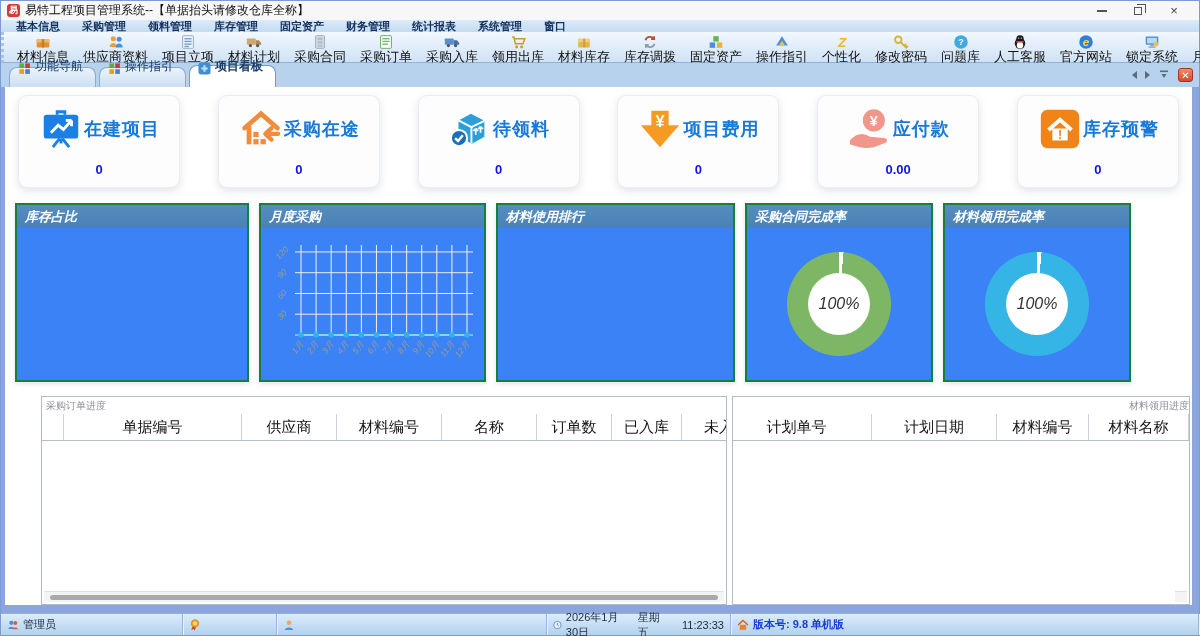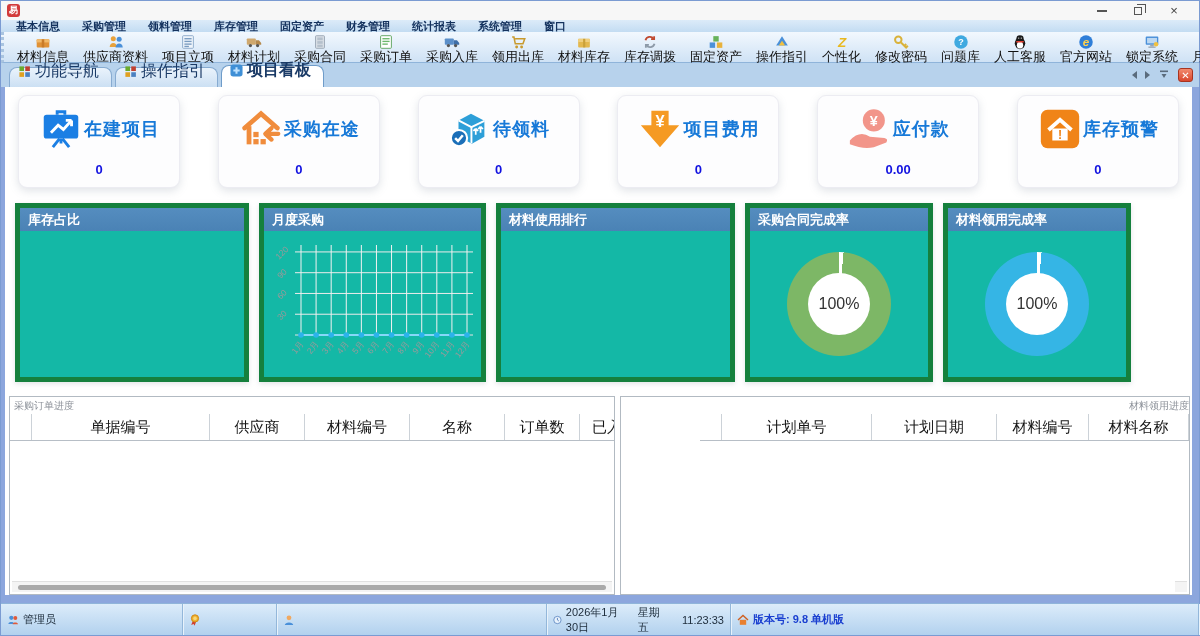--- a/index.html
+++ b/index.html
@@ -27,21 +27,21 @@
   .toolbar { height:31px; background:linear-gradient(#f2f8fe,#cfe2f5); border-bottom:1px solid #8fb4da; display:flex; align-items:stretch;
              padding-left:6px; flex:0 0 auto; border-left:3px dotted #a9c4e0; }
   .tool { display:flex; flex-direction:column; align-items:center; justify-content:center; padding:1px 7px 0; position:relative; cursor:default; }
   .tool-label { font-size:13px; color:#111; line-height:12px; white-space:nowrap; }
   .tool .icn { margin-bottom:0; }
   .dd-arrow { position:absolute; right:-1px; top:12px; width:0; height:0; border-left:3.5px solid transparent; border-right:3.5px solid transparent; border-top:4px solid #333; }
   .tool-sep { width:2px; margin:2px 6px; border-left:1px solid #9ab5d4; border-right:1px solid #fff; }
 
   
   .tabbar { height:24px; background:#b7d2ec; display:flex; align-items:flex-end; padding-left:8px; flex:0 0 auto; position:relative; }
-  .tab { height:20px; display:flex; align-items:center; gap:4px; padding:0 12px 12px 8px; font-size:16px; color:#1a3a66;
+  .tab { height:20px; display:flex; align-items:flex-end; gap:4px; padding:0 12px 12px 8px; font-size:12px; color:#1a3a66;
          background:linear-gradient(#eaf3fc,#cce0f3); border:1px solid #87abd1; border-bottom:none; border-radius:8px 8px 0 0; margin-right:3px; cursor:default; }
   .tab.active { background:#fff; font-weight:bold; height:22px; border-color:#6f9cc9; }
   .tabbar-right { position:absolute; right:6px; top:5px; display:flex; align-items:center; gap:8px; }
   .arr { width:0; height:0; border-top:4px solid transparent; border-bottom:4px solid transparent; }
   .arr-left { border-right:5px solid #5a6b7c; }
   .arr-right { border-left:5px solid #5a6b7c; }
   .tab-close { width:15px; height:14px; background:linear-gradient(#f28a6e,#d9472e); border:1px solid #a83420; border-radius:3px;
                color:#fff; font-size:10px; font-weight:bold; display:flex; align-items:center; justify-content:center; }
 
   
@@ -51,65 +51,66 @@
   
   .cards { display:flex; justify-content:space-between; padding:8px 13px 0; flex:0 0 auto; }
   .card { width:162px; height:93px; background:#fdfdfe; border:1px solid #ececf2; border-radius:9px; box-shadow:0 3px 8px rgba(120,130,150,.22);
           display:flex; flex-direction:column; align-items:center; padding-top:10px; cursor:default; }
   .card-head { display:flex; align-items:center; gap:0; }
   .card-title { font-size:18px; font-weight:bold; color:#1779d8; letter-spacing:1px; white-space:nowrap; }
   .card-value { margin-top:10px; font-size:13px; font-weight:bold; color:#1212e0; }
 
   
   .panels { display:flex; gap:10px; margin:15px 0 0 10px; flex:0 0 auto; }
-  .panel { background:#14b8a6; border:5px solid #15803d; box-shadow:0 2px 5px rgba(140,150,165,.25); height:179px; display:flex; flex-direction:column; }
+  .panel { background:#3b82f6; border:2px solid #15803d; box-shadow:0 2px 5px rgba(140,150,165,.25); height:179px; display:flex; flex-direction:column;font-style:italic; }
   .panel-header { height:23px; background:linear-gradient(#558dbf,#4a82b5); color:#fff; font-size:13px; font-weight:bold;
                   display:flex; align-items:center; padding-left:8px; flex:0 0 auto; }
   .panel-body { flex:1 1 auto; display:flex; align-items:center; justify-content:center; overflow:hidden; }
   .p-w1{width:234px} .p-w2{width:227px} .p-w3{width:239px} .p-w4{width:188px} .p-w5{width:188px}
 
   .donut { width:104px; height:104px; border-radius:50%; position:relative; }
   .donut::after { content:''; position:absolute; inset:21px; background:#fff; border-radius:50%; }
   .donut-label { position:absolute; inset:0; display:flex; align-items:center; justify-content:center; font-size:16px; color:#333; z-index:1; }
 
   
   .tables-row { display:flex; gap:5px; margin:14px 2px 0 4px; flex:1 1 auto; min-height:0; }
   .groupbox { border:1px solid #b2bac2; background:#fff; display:flex; flex-direction:column; overflow:hidden; }
-  .gb-left { width:606px; flex:0 0 auto; }
+  .gb-left { width:686px; flex:0 0 auto;margin-left:32px; }
   .gb-right { flex:1 1 auto;align-items:flex-end; }
   .gb-caption { font-size:10px; color:#8b9098; padding:2px 0 1px 4px; flex:0 0 auto; }
   .thead { display:flex; height:27px; border-bottom:1px solid #b7bec6; flex:0 0 auto; overflow:hidden; }
   .th { flex:0 0 auto; display:flex; align-items:center; justify-content:center; font-size:15px; color:#141414;
         border-right:1px solid #ccd2d8; white-space:nowrap; overflow:hidden; }
   .tbody { flex:1 1 auto; background:#fff; }
   .hscroll { height:11px; margin:0 2px 2px; background:#f4f4f4; border-top:1px solid #e0e0e0; display:flex; align-items:center; flex:0 0 auto; }
   .hthumb { height:5px; background:#a9a9a9; border-radius:3px; flex:1; margin:0 6px; }
 
   
-  .statusbar { height:32px; background:linear-gradient(#dcecfa,#b2d1ee); border-top:1px solid #8fb4da; display:flex; align-items:center;
+  .statusbar { height:22px; background:linear-gradient(#dcecfa,#b2d1ee); border-top:1px solid #8fb4da; display:flex; align-items:center;
                font-size:11px; color:#1c2b3a; flex:0 0 auto;justify-content:center; }
   .seg { height:100%; display:flex; align-items:center; gap:4px; padding:0 6px; border-right:1px solid #93b7da; box-shadow:1px 0 0 #e8f2fb; }
   .seg-user{width:182px} .seg-medal{width:94px} .seg-agent{width:270px} .seg-clock{width:184px} .seg-version{flex:1}
   .v-text { color:#1a3fd0; font-weight:bold; }
   .sb-time { margin-left:16px; } .sb-week { margin-left:12px; }
 
   .icn { display:inline-flex; }
   .icn svg { width:100%; height:100%; }
   .t20 { width:18px; height:18px; }
   .t44 { width:46px; height:46px; }
   .t14 { width:13px; height:13px; }
   .t12 { width:12px; height:12px; }
 </style>
 </head>
 <body>
 
 <div id="app">
 
   <div class="titlebar">
     <div class="appicon">易</div>
+    <div class="title-text">易特工程项目管理系统--【单据抬头请修改仓库全称】</div>
     <div class="win-btns">
       <div class="wb wb-min">
           <i></i>
         </div>
       <div class="wb wb-rest">
           <i></i>
         </div>
       <div class="wb wb-close">×</div>
     </div>
   </div>

